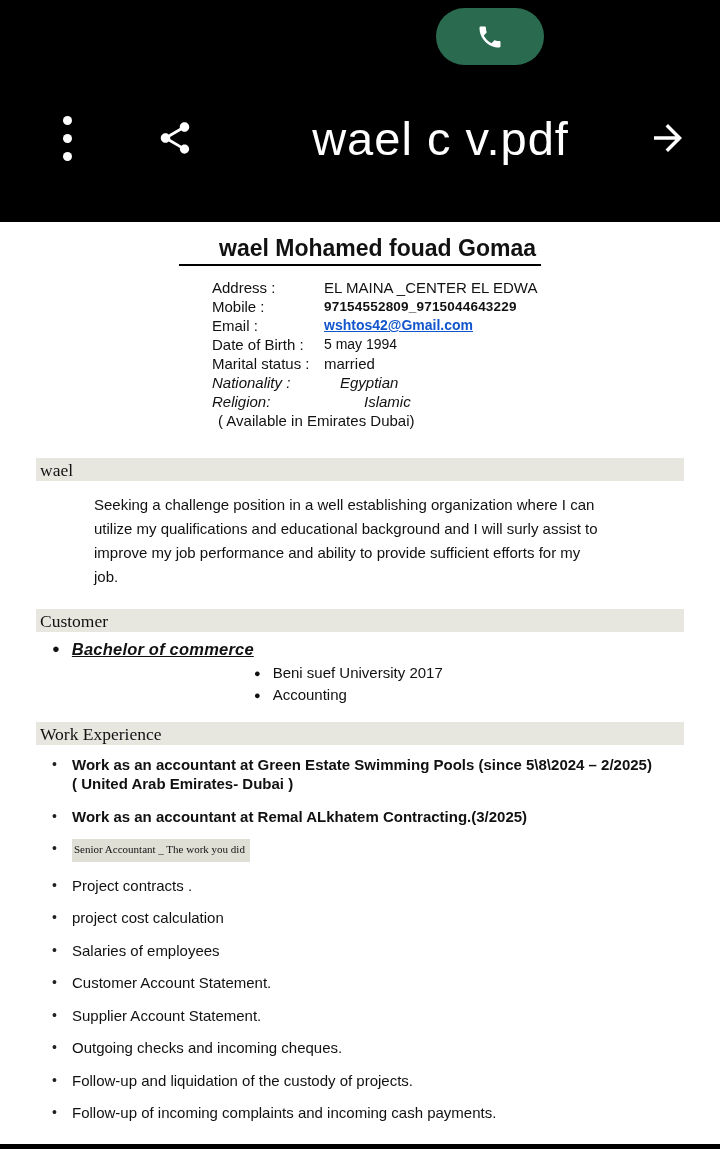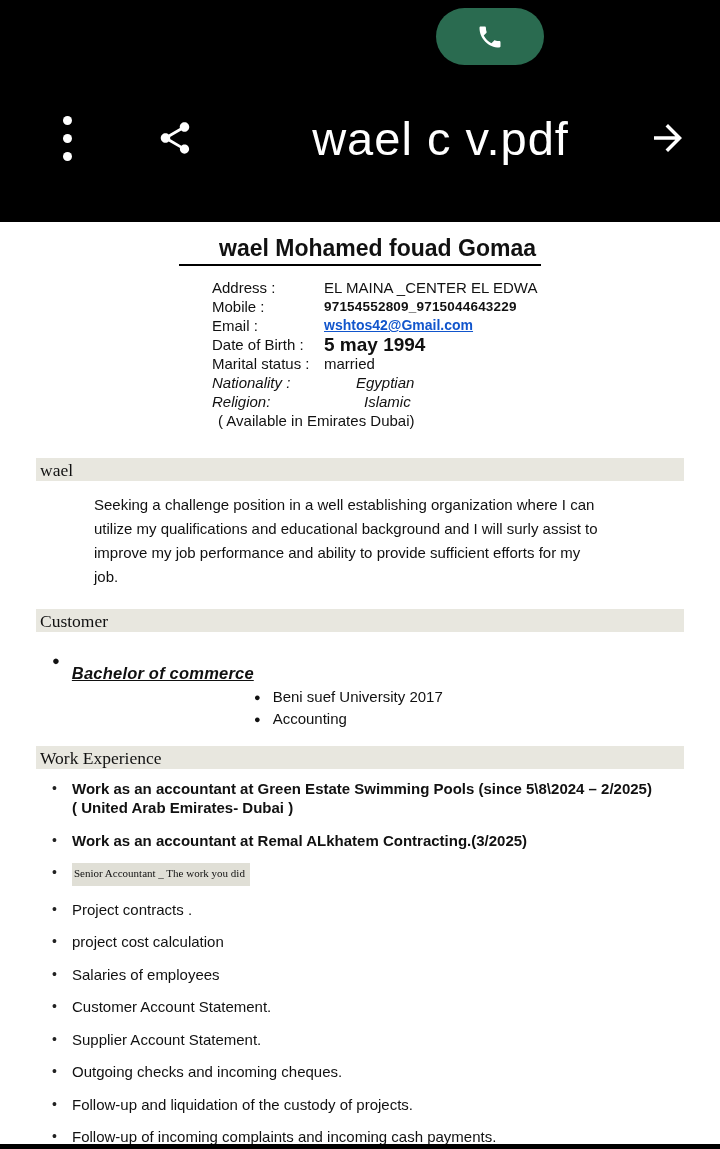--- a/index.html
+++ b/index.html
@@ -30,36 +30,36 @@
   .doc { padding:0 36px; color:#111; }
   .name { margin-top:13px; text-align:center; font-size:23px; font-weight:700; }
   .name span { display:inline-block; border-bottom:2.5px solid #000; padding:0 5px 2px 40px; }
 
   .info { margin:12px 0 0 176px; font-size:15px; line-height:19px; }
   .row { display:flex; }
   .lbl { width:112px; flex:none; }
   .row.mobile .val { font-weight:700; font-size:13.5px; letter-spacing:.2px; }
   .row.email .val { font-weight:700; font-size:14px; color:var(--link-blue,#1155cc);
     text-decoration:underline; }
-  .row.dob .val { font-weight:700; font-size:19px; }
-  .row.nationality { font-style:italic;gap:16px; } .row.nationality .val { padding-left:16px; }
+  .row.dob .val { font-weight:400; font-size:14px; }
+  .row.nationality { font-style:italic; } .row.nationality .val { padding-left:16px; }
   .row.religion { font-style:italic; }   .row.religion .val { padding-left:40px; }
   .availability { margin-left:6px; }
 
   .secbar { margin-top:28px; background:var(--section-bar-bg,#e8e7df);
     font-family:"Liberation Serif", serif; font-size:17.5px; padding:2px 4px 0; }
   .secbar.edu { margin-top:20px; }
   .secbar.work { margin-top:16px; }
 
   .objective { margin:12px 0 0 58px; width:505px; font-size:15px; line-height:24px; }
 
   .degree-row { display:flex; align-items:center; margin:6px 0 0 16px; line-height:22px; }
   .degree-bullet { font-size:13px; margin-right:12px; }
   .degree-text { font-weight:700; font-style:italic; text-decoration:underline;
-    font-size:16.5px; letter-spacing:.2px;margin-top:24px; }
+    font-size:16.5px; letter-spacing:.2px; }
 
   .edu-details { margin:2px 0 0 218px; }
   .edu-item { display:flex; align-items:center; line-height:22px; font-size:15px; }
   .edu-bullet { font-size:11px; margin-right:12px; }
 
   .work-list { margin:10px 0 0 16px; list-style:none; }
   .wi { display:flex; margin-bottom:13.5px; font-size:15px; line-height:19px; }
   .wi .b { width:20px; flex:none; font-size:14px; color:#222; }
   .wi .text { padding-right:30px; }
   .wi.bold .text { font-weight:700; }

